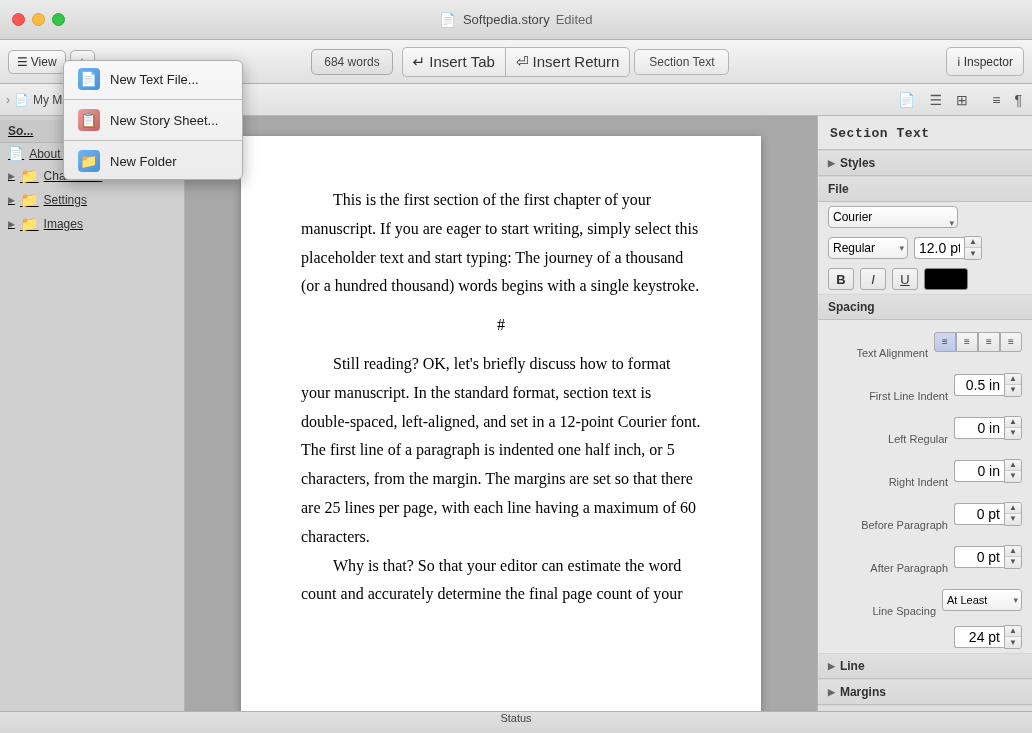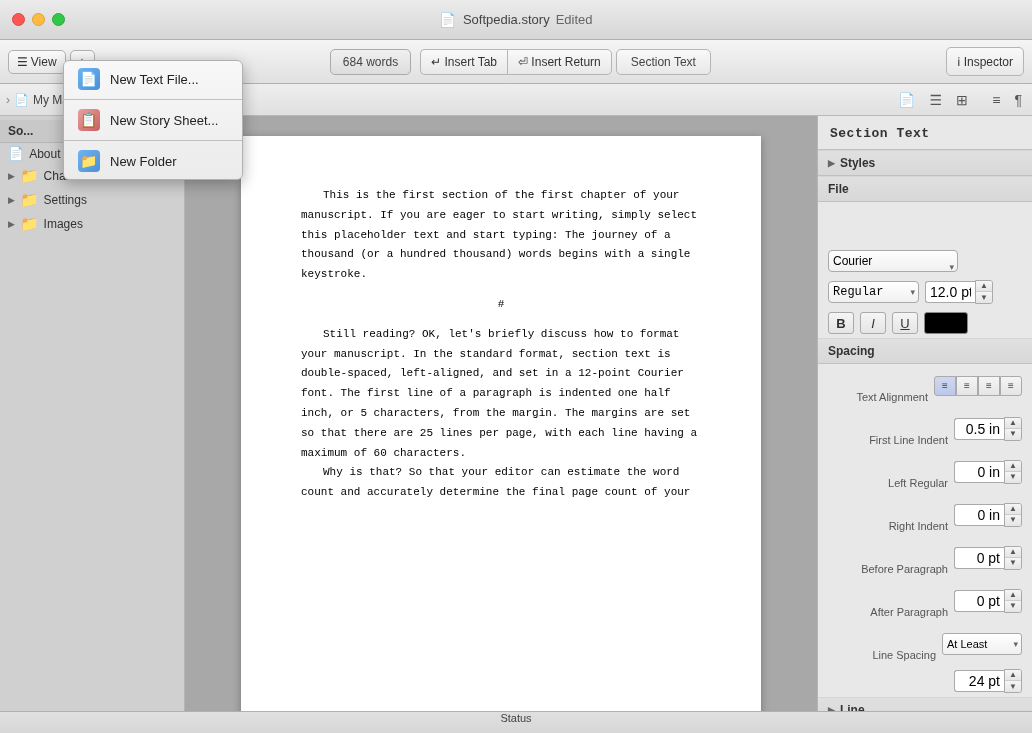--- a/index.html
+++ b/index.html
@@ -72,21 +72,21 @@
       border-radius: 5px;
       padding: 5px 12px;
       font-size: 12px;
       cursor: pointer;
       color: #444;
     }
     .insert-btn {
       background: linear-gradient(to bottom, #f9f9f9, #e8e8e8);
       border: 1px solid #b5b5b5;
       padding: 5px 10px;
-      font-size: 12px;
+      font-size: 15px;
       cursor: pointer;
       color: #333;
       display: flex;
       align-items: center;
       gap: 3px;
     }
     .insert-btn.left { border-radius: 5px 0 0 5px; border-right: none; }
     .insert-btn.right { border-radius: 0 5px 5px 0; }
     .section-text-label {
       font-size: 12px;
@@ -149,20 +149,21 @@
     }
 
     
     .sidebar {
       width: 185px;
       background: #d0d0d0;
       border-right: 1px solid #b5b5b5;
       overflow-y: auto;
       padding-top: 4px;
       flex-shrink: 0;
+      text-decoration: underline;
     }
     .sidebar-header {
       font-size: 12px;
       font-weight: 600;
       color: #333;
       padding: 4px 8px;
       background: #c8c8c8;
       border-bottom: 1px solid #b5b5b5;
     }
     .sidebar-item {
@@ -211,22 +212,22 @@
     }
     .page-title {
       text-align: center;
       font-weight: normal;
       margin-bottom: 20px;
       font-family: 'Courier New', Courier, monospace;
       font-size: 12px;
     }
     .page-content {
       text-indent: 0;
-      font-family: Liberation Mono, monospace;
-      font-size: 11px;
+      font-family: Liberation Serif, serif;
+      font-size: 16px;
       line-height: 1.8;
     }
     .page-content p {
       margin-bottom: 0;
       text-indent: 2em;
     }
     .page-separator {
       text-align: center;
       margin: 10px 0;
     }
@@ -269,30 +270,29 @@
       height: 22px;
       background: linear-gradient(to bottom, #fff, #f0f0f0);
       border: 1px solid #aaa;
       border-radius: 4px;
       font-size: 12px;
       padding: 0 4px;
       appearance: none;
       cursor: pointer;
     }
     .font-style-select {
-      width: 91px;
+      width: 80px;
       height: 22px;
       background: linear-gradient(to bottom, #fff, #f0f0f0);
       border: 1px solid #aaa;
       border-radius: 4px;
       font-size: 12px;
       padding: 0 4px;
       appearance: none;
       cursor: pointer;
-      font-family: Liberation Mono, monospace;
     }
     .stepper-input {
       display: flex;
       align-items: center;
     }
     .stepper-input input {
       width: 50px;
       height: 22px;
       border: 1px solid #aaa;
       border-right: none;
@@ -452,21 +452,21 @@
 
     
     .select-wrapper { position: relative; display: inline-flex; align-items: center; }
     .select-arrow {
       position: absolute;
       right: 4px;
       pointer-events: none;
       font-size: 9px;
       color: #666;
     }
-    .font-select-wrapper { position: relative; display: inline-flex; align-items: flex-end; margin-top: 44px; }
+    .font-select-wrapper { position: relative; display: inline-flex; align-items: flex-end; }
     .font-select-wrapper .select-arrow { right: 4px; }
   </style>
 </head>
 <body>
 
 <div class="title-bar">
   <div class="traffic-lights">
     <div class="traffic-light tl-close"></div>
     <div class="traffic-light tl-min"></div>
     <div class="traffic-light tl-max"></div>

